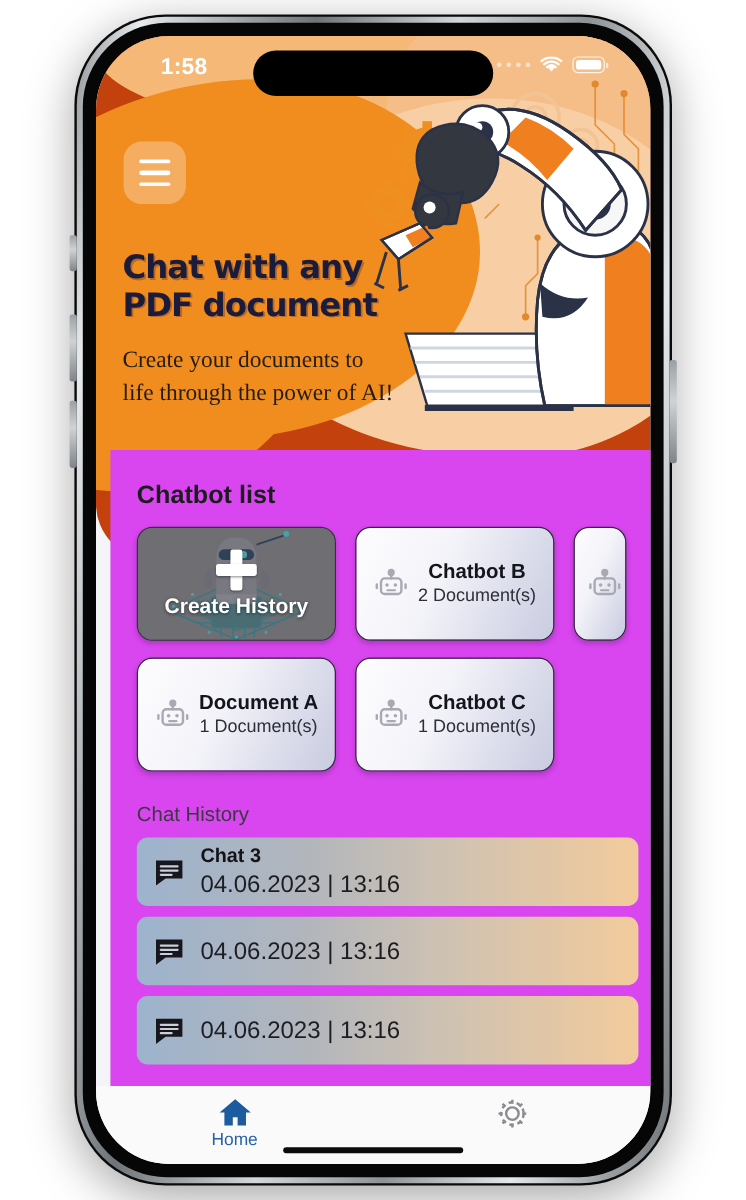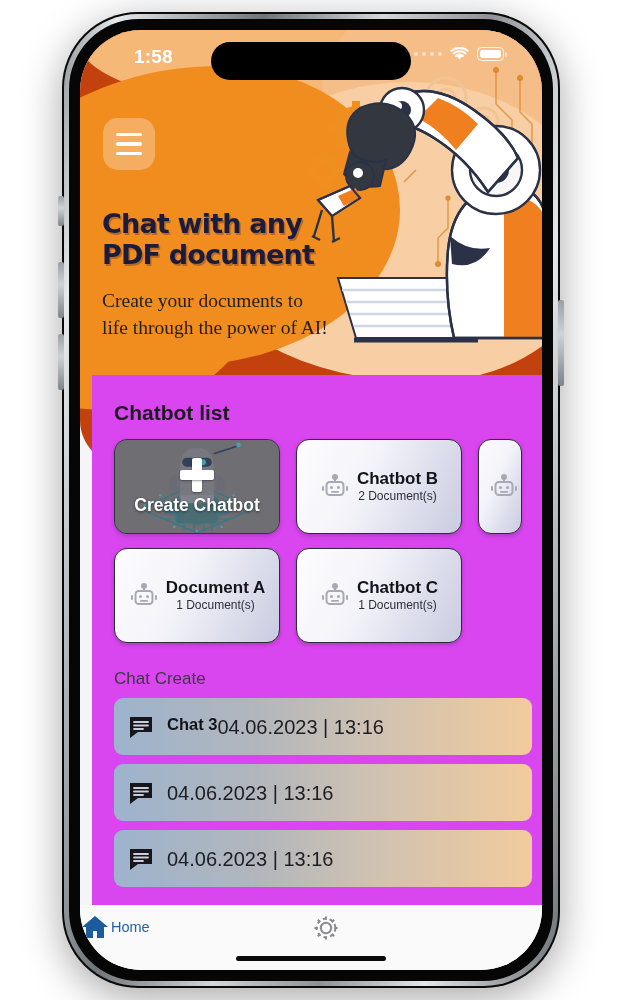--- a/index.html
+++ b/index.html
@@ -163,21 +163,21 @@
     border-radius:13px;
     background:linear-gradient(115deg,#fdfdff 0%,#f3f3f9 42%,#c9cbe0 100%);
     border:1px solid #2c2c3a;
     box-shadow:0 2px 4px rgba(20,20,40,.22);
     display:flex; align-items:center; justify-content:center;
     gap:7px; cursor:pointer;text-align:center;
   }
   .bot-card.cut{ width:44px; overflow:hidden; justify-content:flex-start; padding-left:10px; }
   .bot-txt{ display:flex; flex-direction:column; }
   .bot-name{ font-size:17px; font-weight:bold; color:#14141c; line-height:1.25; }
-  .bot-docs{ font-size:12px; color:#2e2e38; line-height:1.3; }
+  .bot-docs{ font-size:15px; color:#2e2e38; line-height:1.3; }
 
   .create-card{
     width:166px; height:95px; flex:0 0 auto;
     border-radius:13px; overflow:hidden; position:relative;
     background:#6e6e73; border:1px solid #33333d; cursor:pointer;
     box-shadow:0 2px 4px rgba(20,20,40,.22);
   }
   .create-art{ position:absolute; inset:0; opacity:.82; }
   .create-plus{
     position:absolute; left:50%; top:38%; transform:translate(-50%,-50%);
@@ -194,31 +194,31 @@
     font-size:17.5px; font-weight:bold; color:#fff;
     text-shadow:0 1px 3px rgba(0,0,0,.55);
   }
 
   .hist-row{
     margin:9px 22px 0 22px; height:57px; border-radius:9px;
     background:linear-gradient(90deg,#9db3cd 0%,#b2b6bc 34%,#cfc2b2 62%,#f2cb9c 100%);
     display:flex; align-items:center; padding-left:14px; gap:13px;
     cursor:pointer;
   }
-  .hist-txt{ display:flex; flex-direction:row; }
+  .hist-txt{ display:flex; flex-direction:column; }
   .hist-name{ font-size:16.5px; font-weight:bold; color:#141418; line-height:1.3; }
   .hist-date{ font-size:20px; color:#1d1d22; line-height:1.3; }
 
   
   .tabbar{
     position:absolute; left:0; bottom:0; width:462px; height:65px;
     background:#fafafb; display:flex; align-items:flex-start;
     padding-top:8px; z-index:20;
   }
-  .tab{ flex:1; display:flex; align-items:center; gap:1px; cursor:pointer; }
+  .tab{ flex:1; display:flex; flex-direction:column; align-items:center; gap:1px; cursor:pointer; }
   .tab-label{ font-size:14.5px; color:#2563a8; }
   .home-ind{
     position:absolute; left:50%; transform:translateX(-50%); bottom:9px;
     width:150px; height:5px; border-radius:3px; background:#0b0b0b; z-index:30;
   }
 </style>
 </head>
 <body>
 
 <div id="stage">
@@ -389,21 +389,21 @@
               <path d="M62 34 q-8,4 -7,16 l8,2 Z" fill="#6b6b77"></path>
               <path d="M104 34 q8,4 7,16 l-8,2 Z" fill="#6b6b77"></path>
               <rect x="68" y="18" width="30" height="9" rx="4.5" fill="#16304d"></rect>
               <circle cx="89" cy="22.5" r="3" fill="#35b8c9"></circle>
               <path d="M100 14 L124 6" stroke="#16304d" stroke-width="1.6"></path>
               <circle cx="125" cy="5" r="2.4" fill="#35b8c9"></circle>
               <path d="M66 56 l34,0 l0,8 l-34,0 Z" fill="#8b8b96"></path>
             </g>
           </svg>
           <div class="create-plus"></div>
-          <div class="create-label">Create Chatbot</div>
+          <div class="create-label">Create History</div>
         </div>
 
         <div class="bot-card">
           <svg width="30" height="30" viewBox="0 0 30 30">
             <g stroke="#a9a9b4" stroke-width="2" fill="none" stroke-linecap="round" stroke-linejoin="round">
               <rect x="6.5" y="10" width="17" height="13" rx="3.2"></rect>
               <path d="M15 10 L15 6.5"></path>
               <circle cx="15" cy="5" r="2" fill="#a9a9b4"></circle>
               <path d="M3 15 L3 18 M27 15 L27 18"></path>
             </g>
@@ -471,21 +471,21 @@
               <rect x="11" y="19" width="8" height="1.8" rx=".9"></rect>
             </g>
           </svg>
           <div class="bot-txt">
             <span class="bot-name">Chatbot C</span>
             <span class="bot-docs">1 Document(s)</span>
           </div>
         </div>
       </div>
 
-      <div class="sect-title-2">Chat Create</div>
+      <div class="sect-title-2">Chat History</div>
 
       <div class="hist-row">
         <svg width="26" height="26" viewBox="0 0 26 26">
           <path d="M2 3 h22 v15 h-14 l-8 6 Z" fill="#16161c"></path>
           <g stroke="#c9ced8" stroke-width="1.8" stroke-linecap="round">
             <path d="M6 8 H20 M6 11.5 H20 M6 15 H15"></path>
           </g>
         </svg>
         <div class="hist-txt">
           <span class="hist-name">Chat 3</span>

